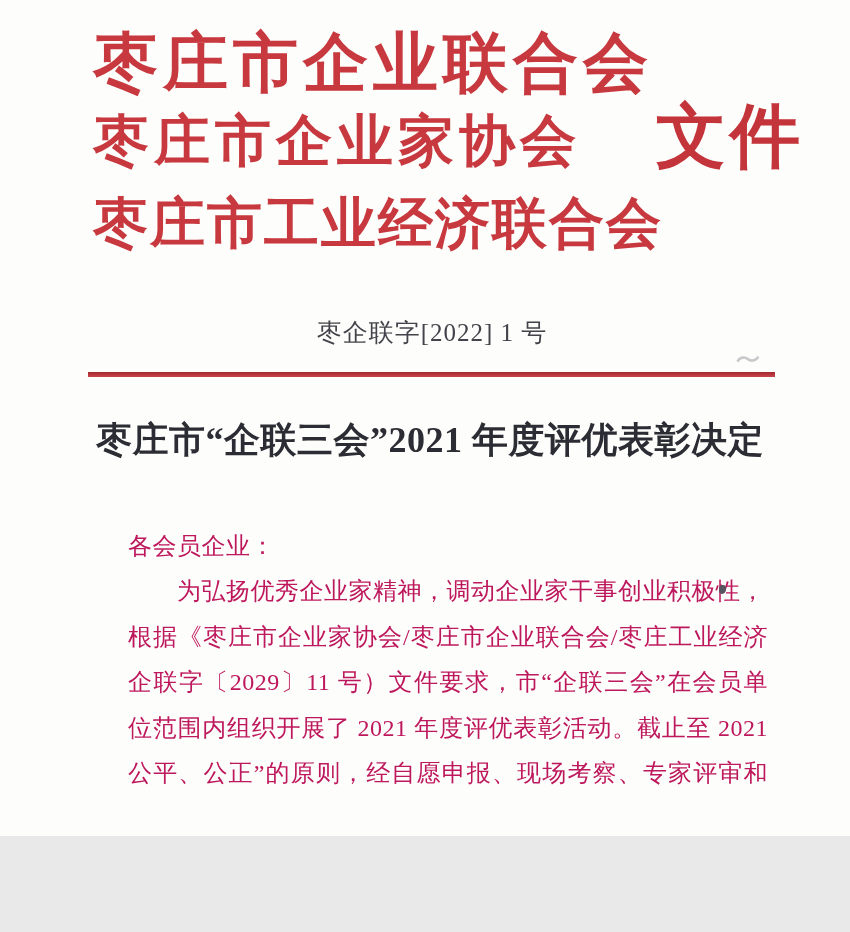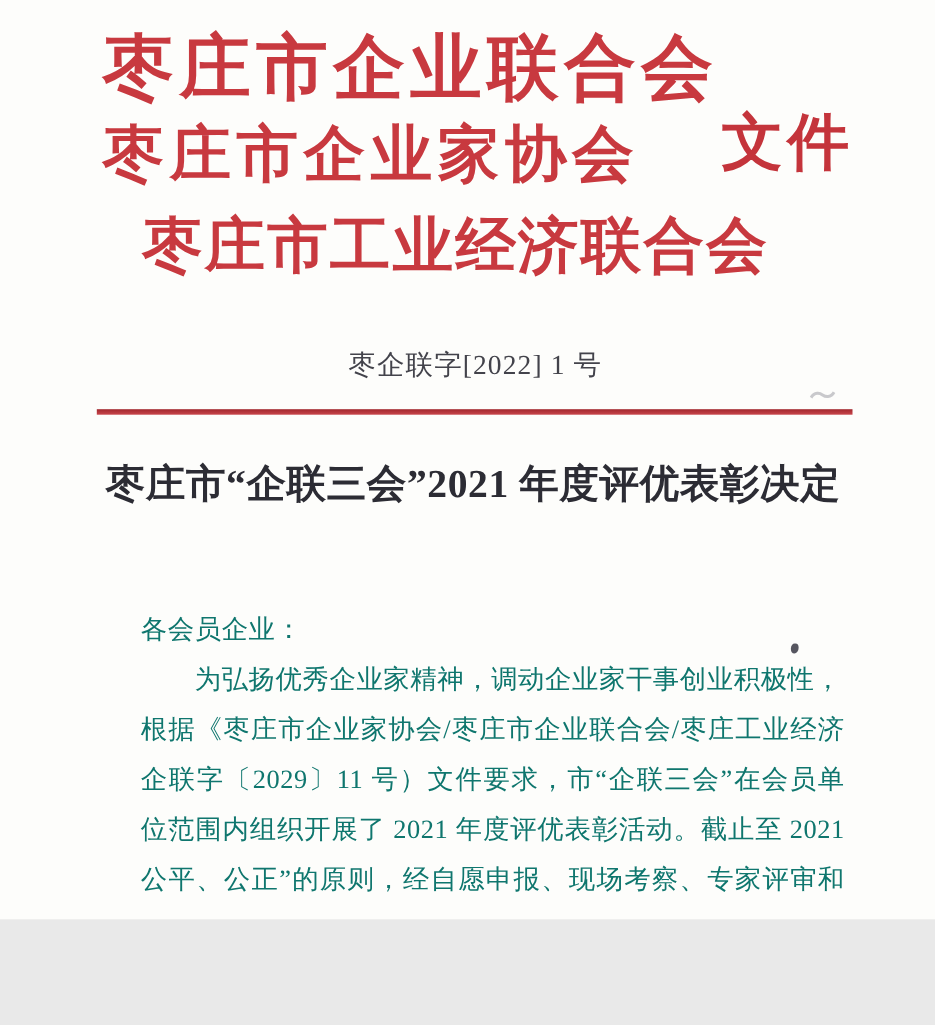--- a/index.html
+++ b/index.html
@@ -15,27 +15,27 @@
   .org-line{
     position:absolute;
     left:93px;
     color:#c8393f;
     font-weight:bold;
     line-height:1;
     white-space:nowrap;
   }
   .org-line.l1{top:31px;font-size:65px;letter-spacing:5px;}
   .org-line.l2{top:113px;font-size:56px;letter-spacing:5px;}
-  .org-line.l3{top:196px;font-size:55px;letter-spacing:2px;margin-left:36px;}
+  .org-line.l3{top:196px;font-size:55px;letter-spacing:2px;}
   .doc-suffix{
     position:absolute;
     left:656px;top:102px;
     color:#c4343b;
     font-weight:bold;
-    font-size:56px;
+    font-size:70px;
     letter-spacing:4px;
     line-height:1;
     white-space:nowrap;
   }
   
   .doc-number{
     position:absolute;
     top:318px;left:0;width:100%;
     text-align:center;
     transform:translateX(7px);
@@ -61,23 +61,23 @@
     font-size:36px;
     font-weight:bold;
     letter-spacing:0.5px;
     color:#2c2c34;
     line-height:1.2;
     white-space:nowrap;
   }
   
   .body-block{
     position:absolute;
-    left:128px;top:551px;
+    left:128px;top:524px;
     width:640px;
-    color:#0f766e;
+    color:#be185d;
   }
   .body-line{
     height:45.4px;
     line-height:45.4px;
     font-size:24px;
     letter-spacing:0.5px;
     white-space:nowrap;
   }
   .body-line.jf{
     white-space:normal;

